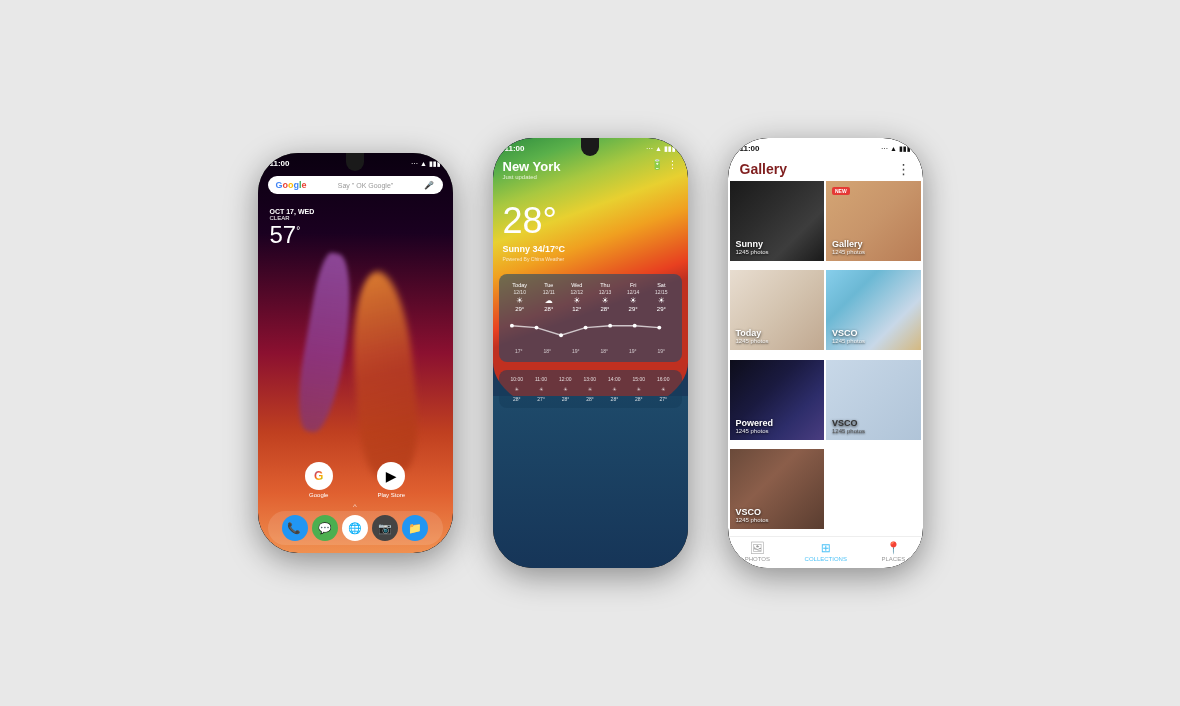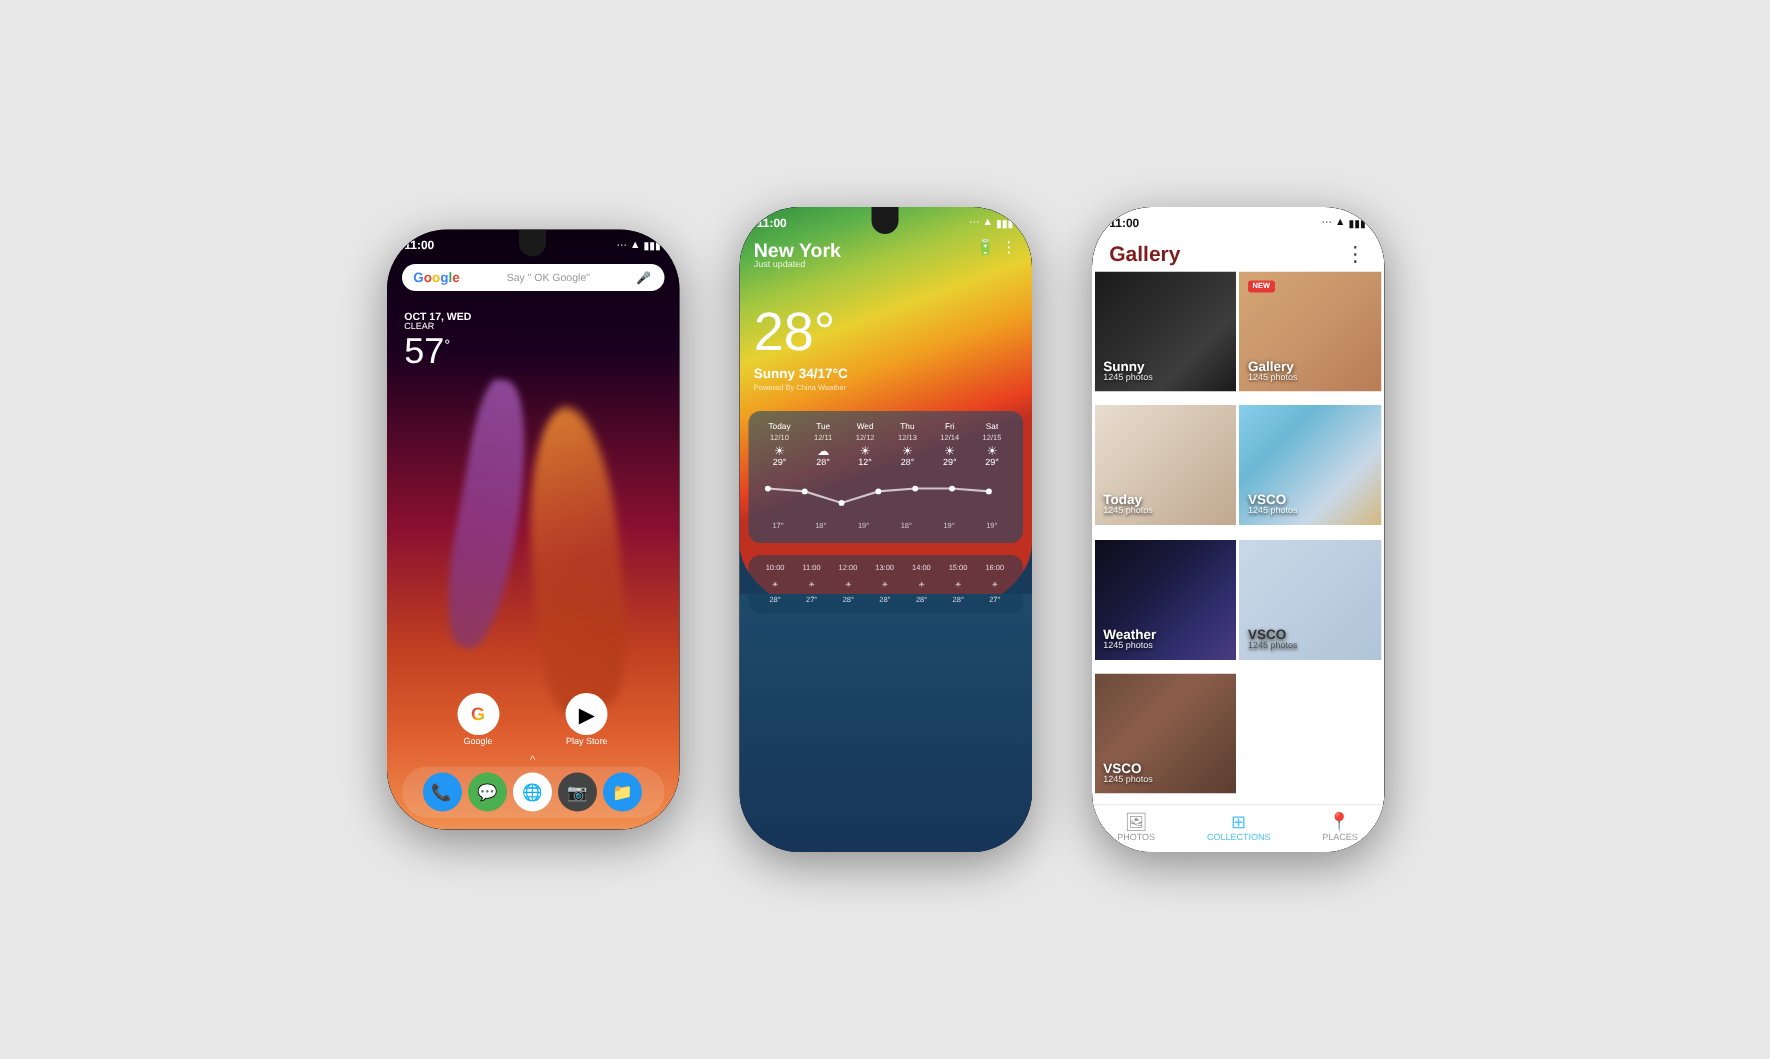--- a/index.html
+++ b/index.html
@@ -615,21 +615,21 @@
             <div class="gallery-item-info">
               <span class="gallery-item-label">VSCO</span>
               <span class="gallery-item-count">1245 photos</span>
             </div>
           </div>
         </div>
 
         <div class="gallery-item">
           <div class="gallery-item-bg bg-journey">
             <div class="gallery-item-info">
-              <span class="gallery-item-label">Weather</span>
+              <span class="gallery-item-label">Powered</span>
               <span class="gallery-item-count">1245 photos</span>
             </div>
           </div>
         </div>
 
         <div class="gallery-item">
           <div class="gallery-item-bg bg-vsco2">
             <div class="gallery-item-info">
               <span class="gallery-item-label" style="color:#333;">VSCO</span>
               <span class="gallery-item-count" style="color:#555;">1245 photos</span>

